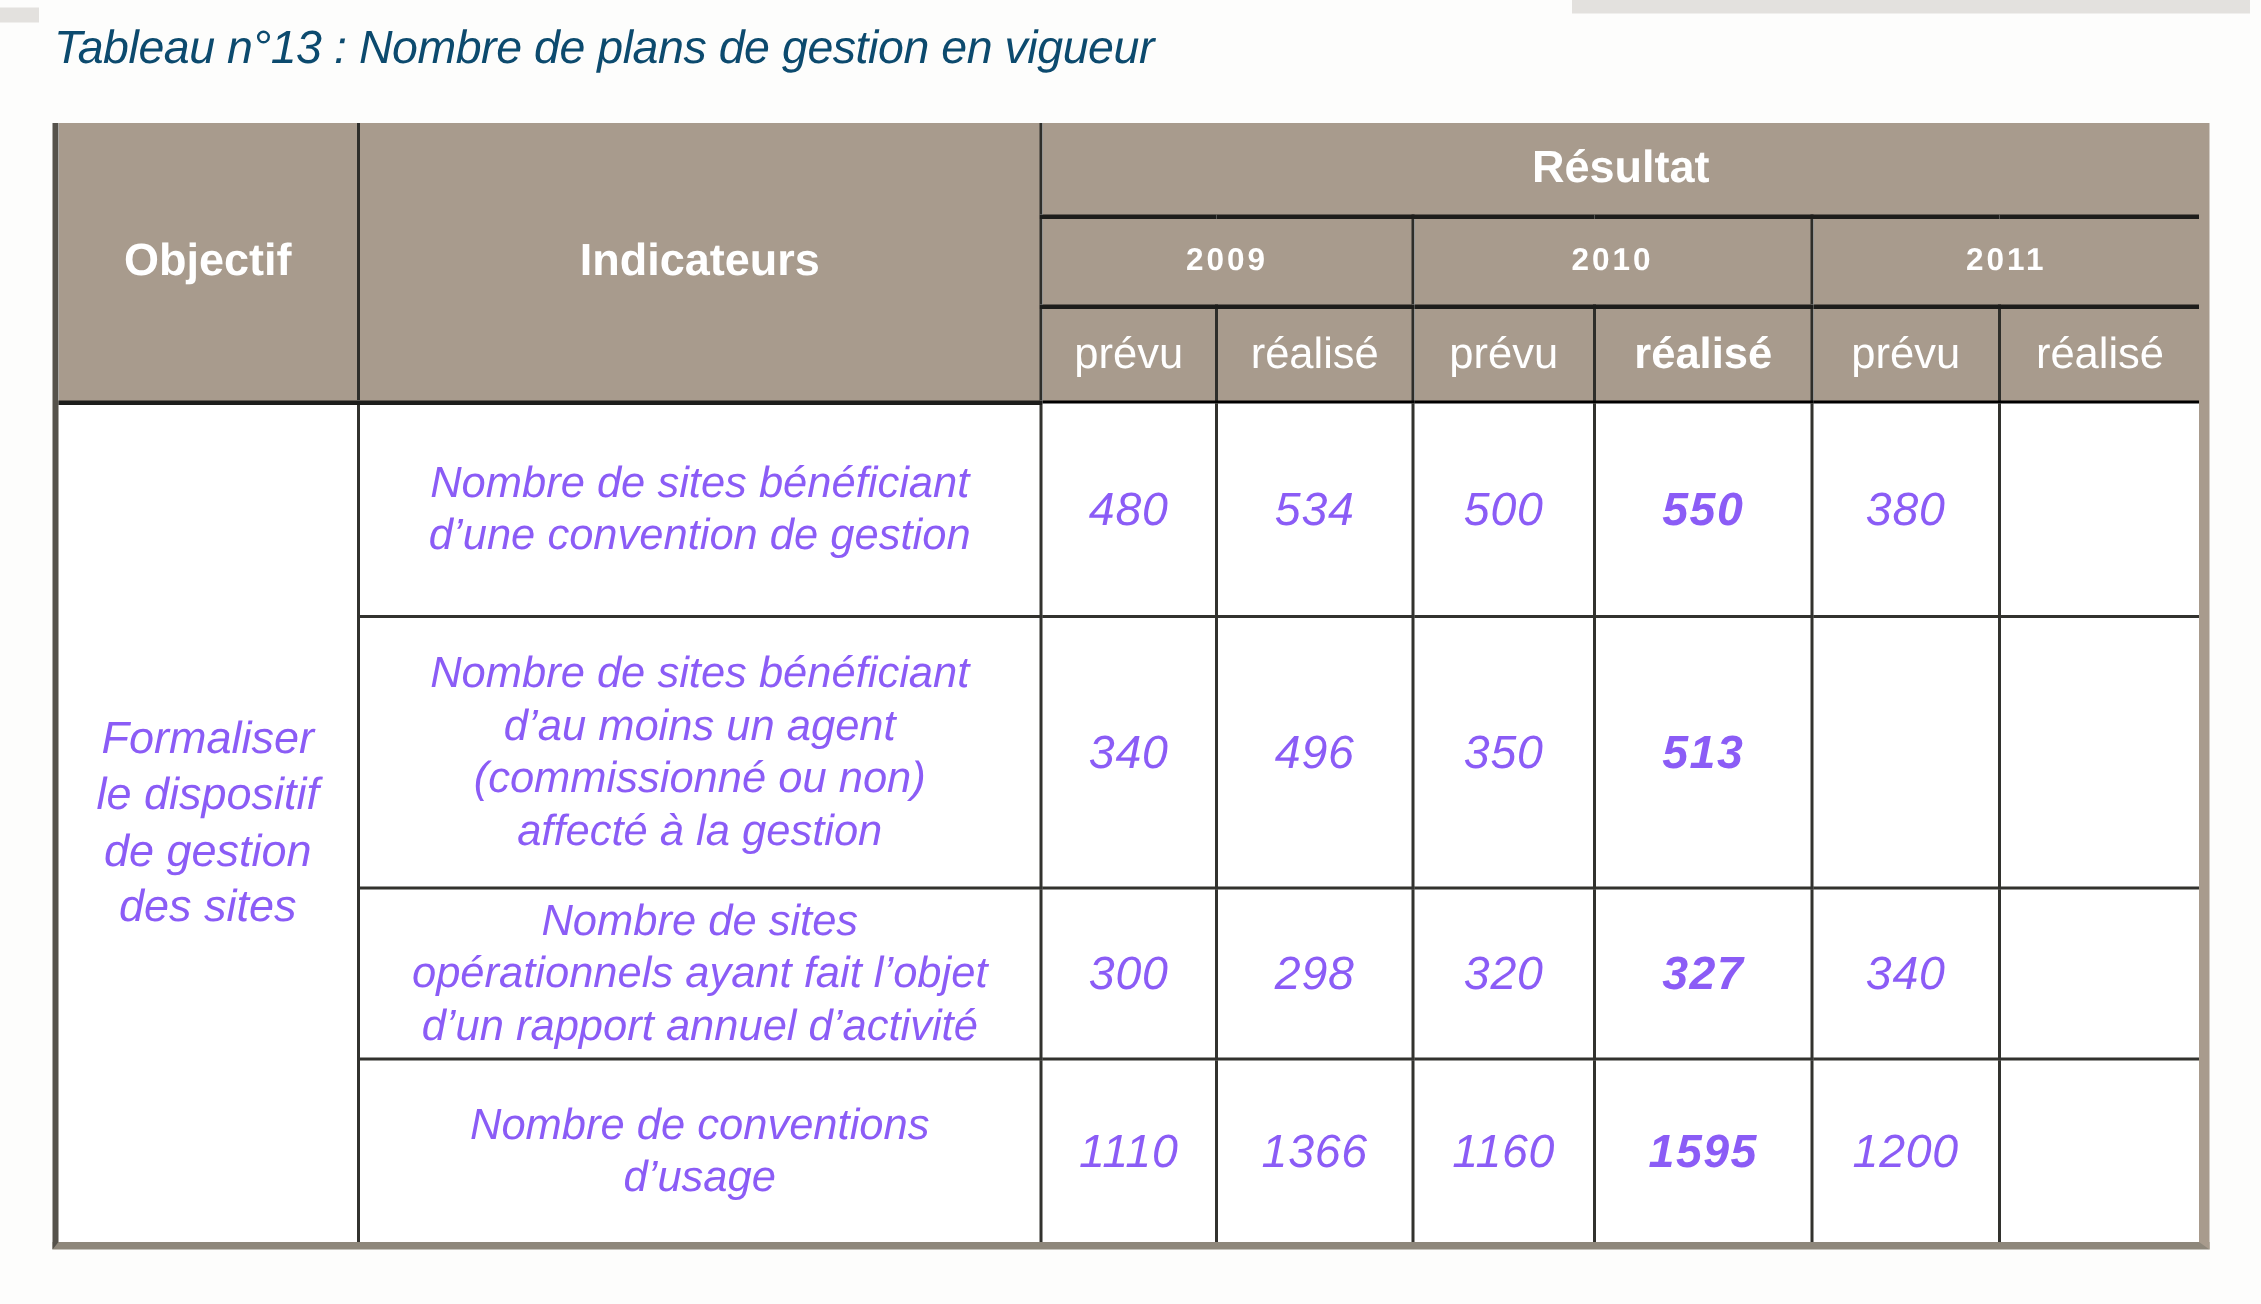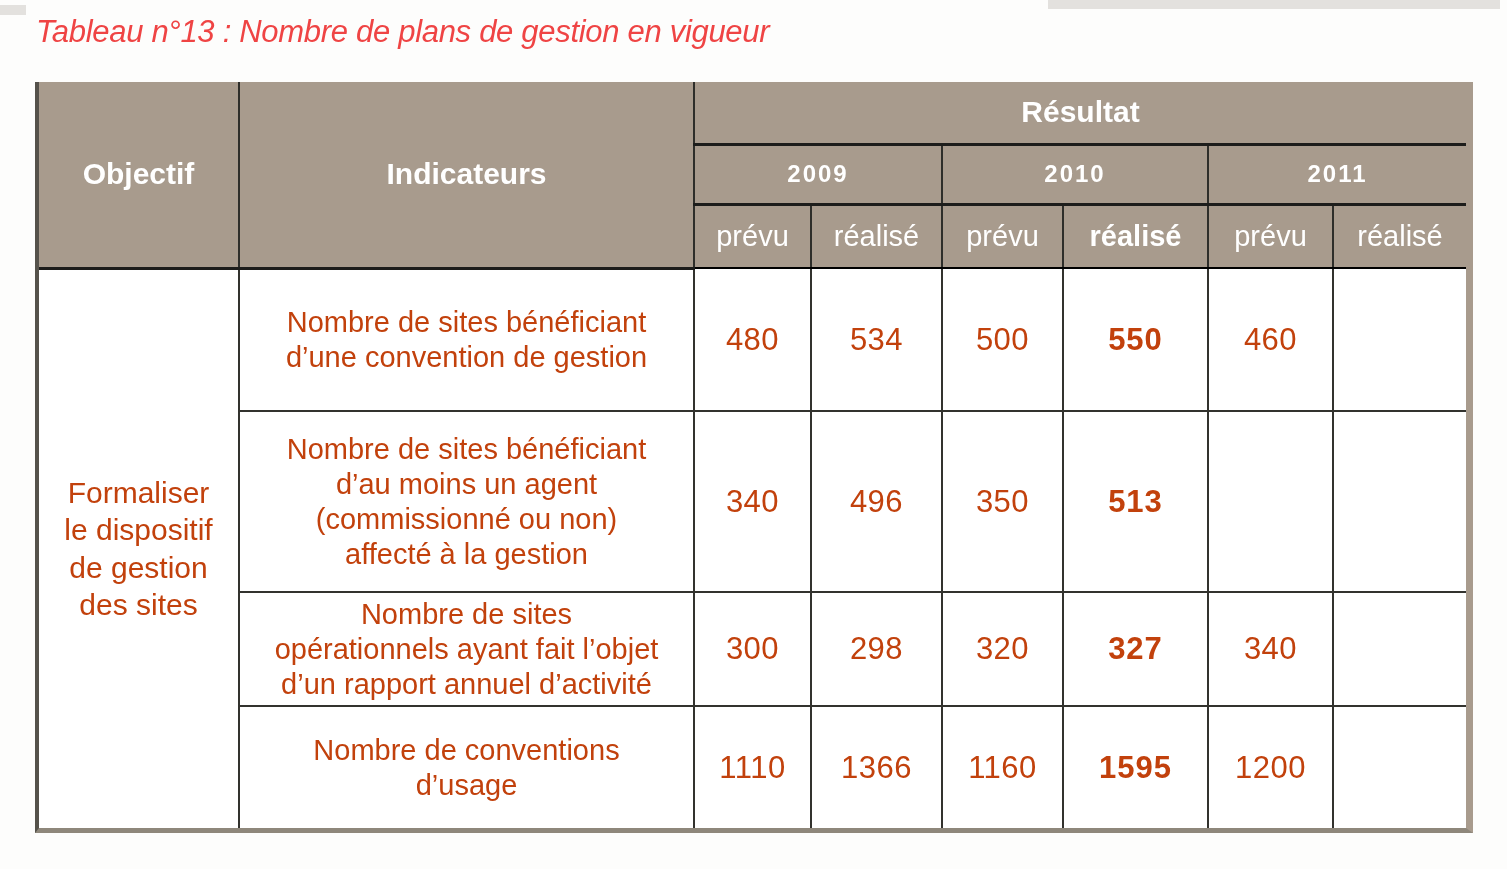--- a/index.html
+++ b/index.html
@@ -8,21 +8,21 @@
     background:#fdfdfc;overflow:hidden;
     font-family:"Liberation Sans", sans-serif;
   }
   .scan-artifact{position:absolute;background:#d6d3ce;opacity:.65;}
   #artifact-tr{left:1048px;top:0;width:452px;height:9px;}
   #artifact-tl{left:0;top:5px;width:26px;height:10px;}
 
   .doc-title{
     position:absolute;left:36px;top:14px;
     font-size:31px;font-style:italic;font-weight:400;
-    color:#ef4444;letter-spacing:-0.3px;white-space:nowrap;
+    color:#0c4a6e;letter-spacing:-0.3px;white-space:nowrap;
   }
 
   .table-frame{
     position:absolute;left:35px;top:82px;
     border-left:4px solid #55524b;
     border-right:7px solid #a89b8d;
     border-bottom:5px solid #8e877b;
   }
   table{
     border-collapse:collapse;table-layout:fixed;
@@ -34,30 +34,30 @@
   thead th{
     background:#a89b8d;color:#ffffff;
     border:2px solid #2e2e2a;
     font-weight:bold;
   }
   thead th.no-top{border-top:none;margin-top:48px;}
   thead th.no-left{border-left:none;text-align:center;}
   thead th.no-right{border-right:none;}
   th.corner{font-size:30px;}
   th.resultat{font-size:30px;border-bottom:3px solid #1d1d1b;}
-  th.year{font-size:24px;letter-spacing:2px;border-bottom:3px solid #1d1d1b;}
+  th.year{font-size:21px;letter-spacing:2px;border-bottom:3px solid #1d1d1b;}
   th.sub{font-size:29px;font-weight:normal;border-bottom:2px solid #000000;}
   th.sub.strong{font-weight:bold;}
   thead th.corner{border-bottom:3px solid #1d1d1b;}
 
   
   tbody td{
     background:#ffffff;
     border:2px solid #32322e;
-    color:#c2410c;text-align:center;vertical-align:middle;
+    color:#8b5cf6;text-align:center;vertical-align:middle;font-style:italic;
   }
   tbody td.no-left{border-left:none;}
   tbody td.no-right{border-right:none;}
   tbody td.no-bottom{border-bottom:none;margin-left:31px;}
   td.obj{font-size:30px;line-height:1.25;white-space:pre-line;}
   td.ind{font-size:29px;line-height:1.2;white-space:pre-line;}
   td.num{font-size:31px;letter-spacing:.5px;}
   td.num.strong{font-weight:bold;letter-spacing:1px;}
 </style>
 </head>
@@ -105,21 +105,21 @@
       <td rowspan="4" class="obj no-left no-bottom">Formaliser
 le dispositif
 de gestion
 des sites</td>
       <td class="ind">Nombre de sites bénéficiant
 d’une convention de gestion</td>
       <td class="num">480</td>
       <td class="num">534</td>
       <td class="num">500</td>
       <td class="num strong">550</td>
-      <td class="num">460</td>
+      <td class="num">380</td>
       <td class="num no-right"></td>
     </tr>
     <tr style="height:178px">
       <td class="ind">Nombre de sites bénéficiant
 d’au moins un agent
 (commissionné ou non)
 affecté à la gestion</td>
       <td class="num">340</td>
       <td class="num">496</td>
       <td class="num">350</td>

